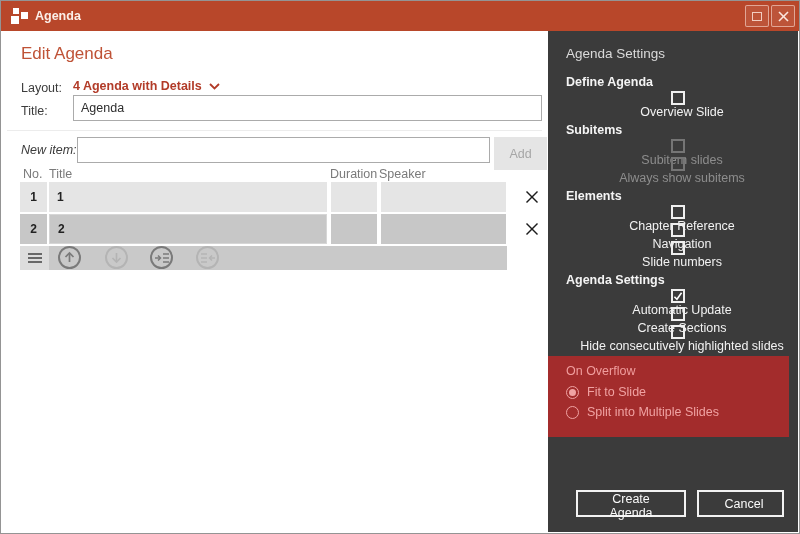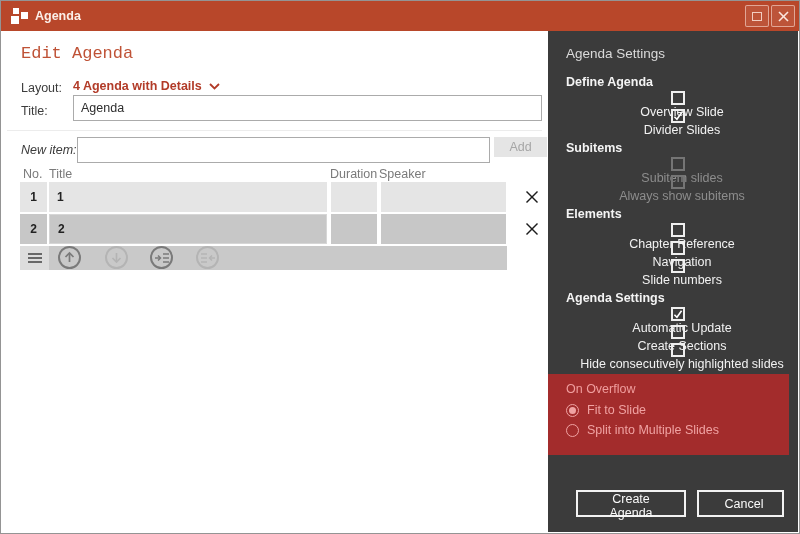--- a/index.html
+++ b/index.html
@@ -21,38 +21,38 @@
     width:24px; height:22px; border:1px solid rgba(255,235,228,.55); border-radius:2px;
     background:rgba(255,255,255,.07); display:flex; align-items:center; justify-content:center;
     cursor:default;
   }
   .maxi-glyph { width:10px; height:9px; border:1px solid rgba(255,235,228,.8); }
   
   .main { position:absolute; top:30px; left:1px; right:1px; bottom:1px; display:flex; }
   .editor { position:relative; flex:1 1 auto; background:#fff; }
   .settings { position:relative; width:250px; flex:0 0 250px; background:#3b3b3b; }
   
-  .edit-heading { position:absolute; left:19px; top:13px; font-size:17px; color:#bf5236; font-weight:400;font-family:Liberation Mono, monospace; }
+  .edit-heading { position:absolute; left:19px; top:13px; font-size:17px; color:#bf5236; font-weight:400; }
   .fld-label { position:absolute; font-size:12.5px; color:#3c3c3c; }
   .layout-label { left:19px; top:50px; }
   .layout-value {
     position:absolute; left:71px; top:48px; font-size:12.5px; font-weight:600; color:#b23b28;
     display:flex; align-items:center; gap:7px; cursor:pointer;justify-content:flex-end;
   }
   .title-label { left:19px; top:73px; }
   .text-input {
     position:absolute; height:26px; border:1px solid #ababab; background:#fff;
     font-family:"Liberation Sans",sans-serif; font-size:12.5px; color:#2d2d2d; padding:0 7px; outline:none;
   }
   .title-input { left:71px; top:64px; width:469px; }
   .separator { position:absolute; left:5px; right:6px; top:99px; border-top:1px solid #ececec; }
   .newitem-label { left:19px; top:112px;font-style:italic; }
   .newitem-input { left:75px; top:106px; width:413px; height:26px; }
   .add-btn {
-    position:absolute; left:492px; top:106px; width:53px; height:20px;
+    position:absolute; left:492px; top:106px; width:53px; height:33px;
     background:#e5e5e5; border:none; color:#a6a6a6; font-size:12.5px;
     font-family:"Liberation Sans",sans-serif;
   }
   .col-head { position:absolute; top:136px; font-size:12.5px; color:#7a7a7a; }
   .ch-no { left:21px; } .ch-title { left:47px; } .ch-duration { left:328px; } .ch-speaker { left:377px; }
   .agenda-row { position:absolute; left:18px; width:527px; height:30px; }
   .row-1 { top:151px; } .row-2 { top:183px; }
   .cell { position:absolute; top:0; height:30px; background:#e5e5e5; }
   .row-selected .cell { background:#c7c7c7; }
   .cell-no { left:0; width:27px; display:flex; align-items:center; justify-content:center;
@@ -222,28 +222,20 @@
 
       <div class="group-title">Define Agenda</div>
       <div class="chk-row">
         <span class="chk-box">
           <svg width="12" height="12" viewBox="0 0 14 14" style="visibility: hidden;">
               <polyline points="2,8 5.5,11.5 12,2.5" fill="none" stroke="#ffffff" stroke-width="2.2"></polyline>
             </svg>
         </span>
         <span class="chk-label">Overview Slide</span>
       </div>
-      <div class="chk-row">
-        <span class="chk-box">
-          <svg width="12" height="12" viewBox="0 0 14 14">
-              <polyline points="2,8 5.5,11.5 12,2.5" fill="none" stroke="#ffffff" stroke-width="2.2"></polyline>
-            </svg>
-        </span>
-        <span class="chk-label">Divider Slides</span>
-      </div>
 
       <div class="group-disabled">
         <div class="group-title">Subitems</div>
         <div class="chk-row">
           <span class="chk-box">
             <svg width="12" height="12" viewBox="0 0 14 14" style="visibility: hidden;">
                 <polyline points="2,8 5.5,11.5 12,2.5" fill="none" stroke="#8d8d8d" stroke-width="2.2"></polyline>
               </svg>
           </span>
           <span class="chk-label">Subitem slides</span>

